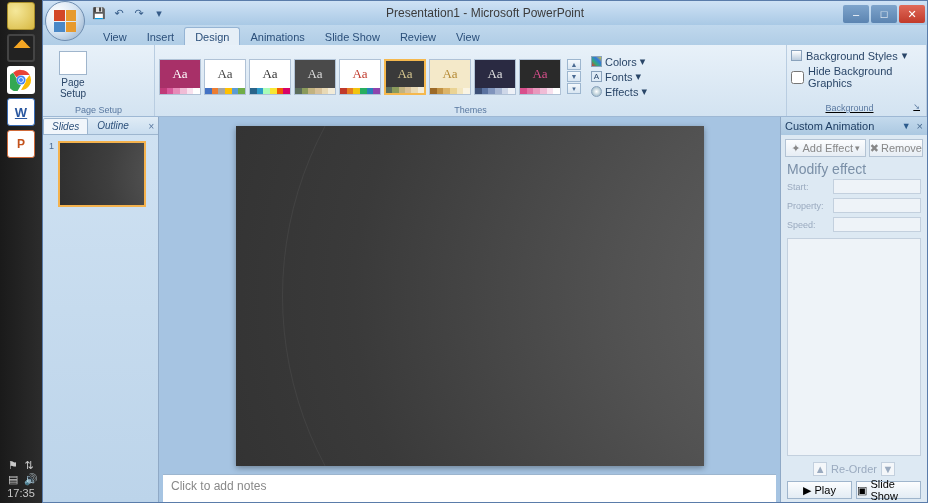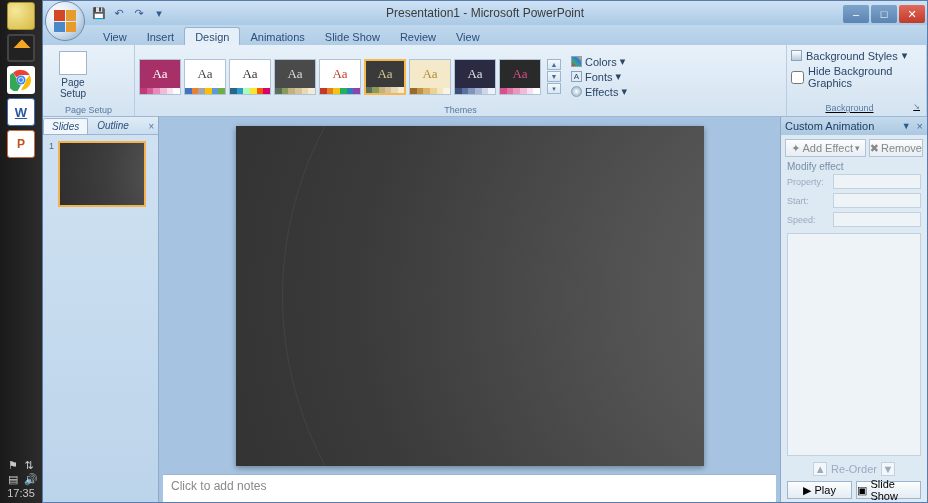--- a/index.html
+++ b/index.html
@@ -90,21 +90,21 @@
 .slide::after { content: ""; position: absolute; right: -300px; top: 50%; transform: translateY(-50%); width: 720px; height: 720px; border-radius: 50%; border: 1px solid rgba(255,255,255,.06); }
 .notes { height: 28px; background: #fff; border-top: 1px solid #9db6cf; padding: 4px 8px; color: #888; font-size: 12px; margin: 0 4px 0 4px; }
 
 
 .anim-pane { width: 147px; background: #dde9f3; border-left: 1px solid #8fa9c6; display: flex; flex-direction: column; }
 .ap-header { height: 18px; background: linear-gradient(#c4daed,#abc8e1); display: flex; align-items: center; padding: 0 4px; font-size: 11px; color: #1f3e63; }
 .ap-header .drop { margin-left: auto; color: #2b5a8c; font-size: 9px; }
 .ap-header .x { margin-left: 6px; color: #4b6d92; }
 .ap-btns { display: flex; gap: 3px; padding: 4px; }
 .ap-btns .apb { flex: 1; height: 18px; border: 1px solid #b3c3d4; background: linear-gradient(#fcfdfe,#e6edf4); font-size: 9px; color: #888; display: flex; align-items: center; justify-content: center; gap: 2px; }
-.ap-sec-label { font-size: 10px; color: #7a8fa7; padding: 0 6px; }
+.ap-sec-label { font-size: 14px; color: #7a8fa7; padding: 0 6px; }
 .ap-row { display: flex; align-items: center; padding: 2px 6px; gap: 4px; }
 .ap-row label { width: 42px; font-size: 9px; color: #9aaabf; }
 .ap-row .sel { flex: 1; height: 15px; border: 1px solid #c3d0de; background: #eef3f8; }
 .ap-list { flex: 1; margin: 4px 6px; border: 1px solid #c3d0de; background: #eef3f8; }
 .ap-reorder { display: flex; align-items: center; justify-content: center; gap: 4px; padding: 2px 6px; font-size: 9px; color: #9aaabf; }
 .ap-reorder .ar { width: 14px; height: 14px; border: 1px solid #c3d0de; background: #f4f7fa; text-align: center; line-height: 12px; }
 .ap-bottom { display: flex; gap: 4px; padding: 3px 6px; }
 .ap-bottom .bb { flex: 1; height: 18px; border: 1px solid #9fb5cc; background: linear-gradient(#fcfdfe,#e3ecf4); font-size: 9px; display: flex; align-items: center; justify-content: center; gap: 3px; }
 .ap-auto { display: flex; align-items: center; gap: 3px; padding: 2px 6px; font-size: 10px; color: #2a4668; }
 .ap-auto input { width: 11px; height: 11px; }
@@ -176,21 +176,21 @@
     <div class="tab">Insert</div>
     <div class="tab active">Design</div>
     <div class="tab">Animations</div>
     <div class="tab">Slide Show</div>
     <div class="tab">Review</div>
     <div class="tab">View</div>
   </div>
 
   <div class="ribbon">
 
-    <div class="group" style="width:92px;">
+    <div class="group" style="width:112px;">
       <div class="group-body">
         <div class="big-btn">
           <div class="bicon"></div>
           <div class="blabel" style="white-space:pre-line;">Page
 Setup</div>
         </div>
       </div>
       <div class="group-label">Page Setup</div>
     </div>
 
@@ -360,25 +360,25 @@
       </div>
       <div class="ap-btns">
         <div class="apb"><span>✦</span><span>Add Effect</span> ▾</div>
         <div class="apb" style="flex:0 0 54px;">
             <span>✖</span>
             <span>Remove</span>
           </div>
       </div>
       <div class="ap-sec-label">Modify effect</div>
       <div class="ap-row">
+          <label>Start:</label>
+          <div class="sel"></div>
+        </div>
+      <div class="ap-row">
           <label>Property:</label>
-          <div class="sel"></div>
-        </div>
-      <div class="ap-row">
-          <label>Start:</label>
           <div class="sel"></div>
         </div>
       <div class="ap-row">
           <label>Speed:</label>
           <div class="sel"></div>
         </div>
       <div class="ap-list"></div>
       <div class="ap-reorder">
         <div class="ar">▲</div>
         <span>Re-Order</span>

